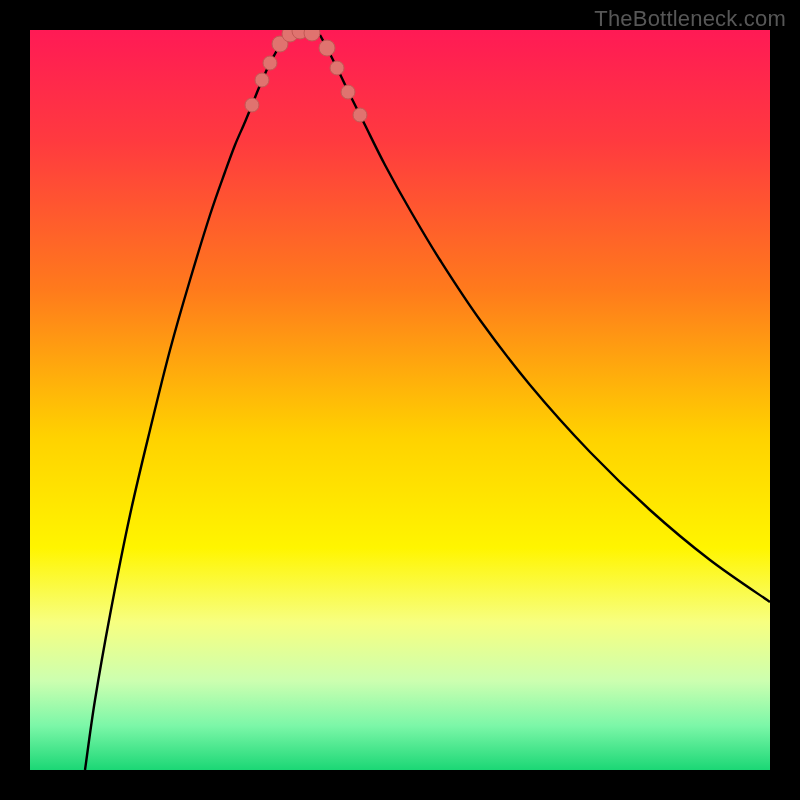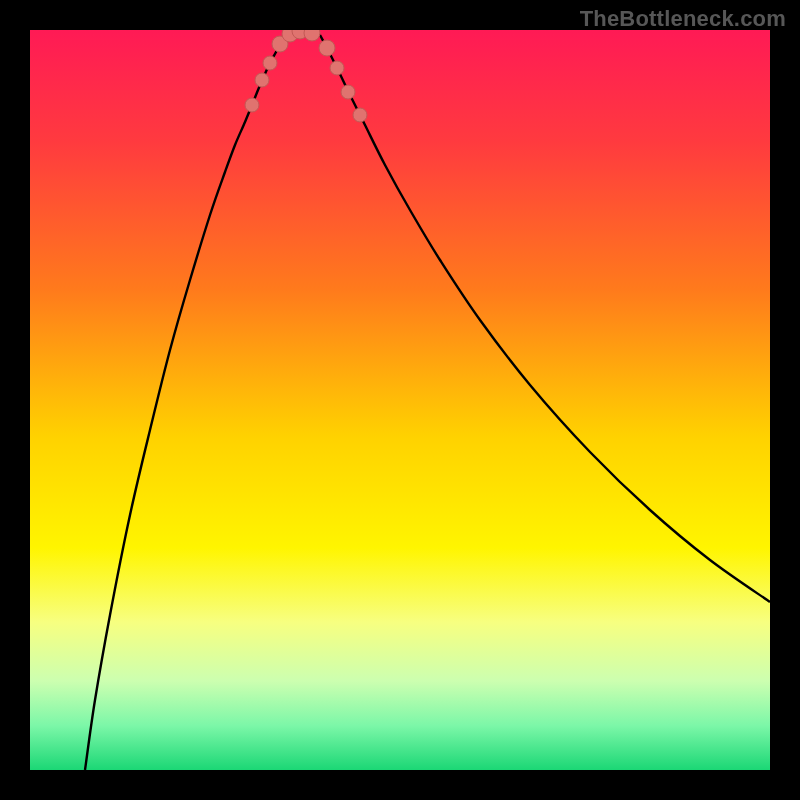--- a/index.html
+++ b/index.html
@@ -18,21 +18,21 @@
     width: 800px;
     height: 800px;
     background: #000;
   }
   .watermark {
     position: absolute;
     top: 6px;
     right: 14px;
     color: #575757;
     font-size: 22px;
-    font-weight: 700;
+    font-weight: 400;
     letter-spacing: 0.2px;
     user-select: none;
     margin-left: 15px;
   }
   .plot {
     position: absolute;
     left: 30px;
     top: 30px;
     width: 740px;
     height: 740px;

